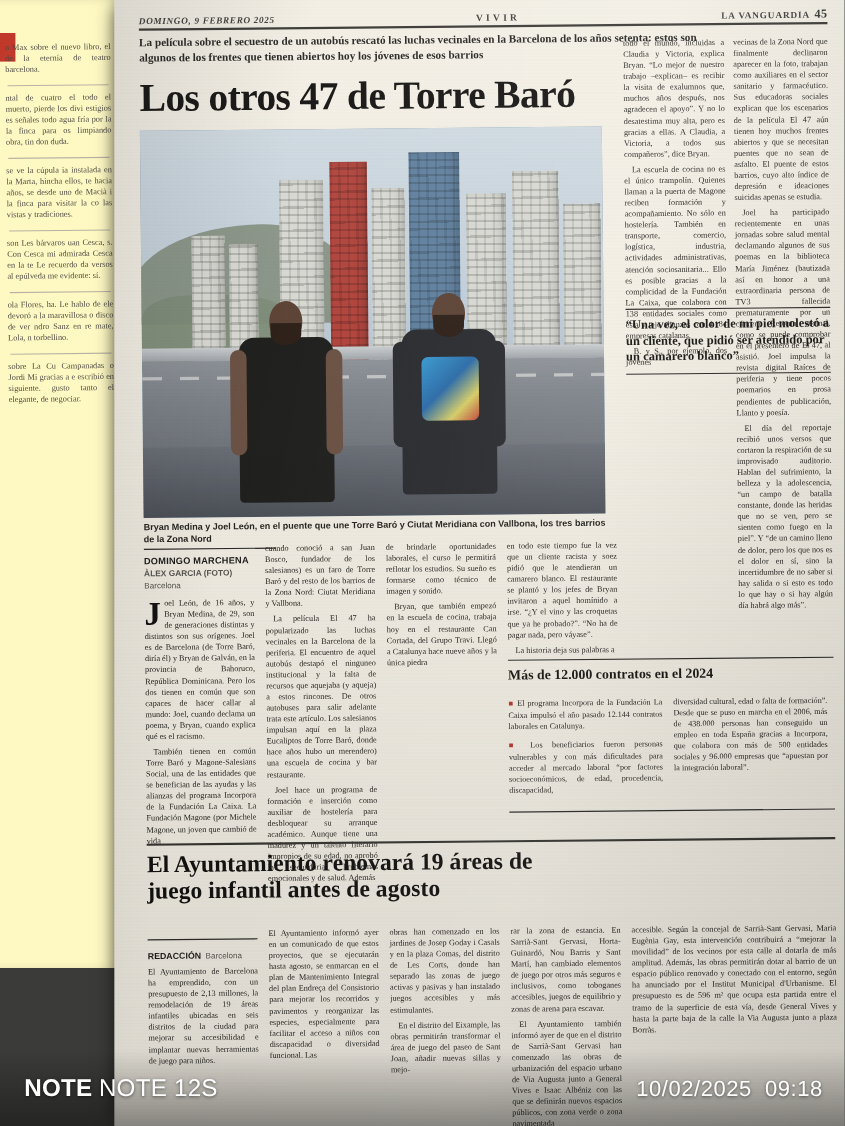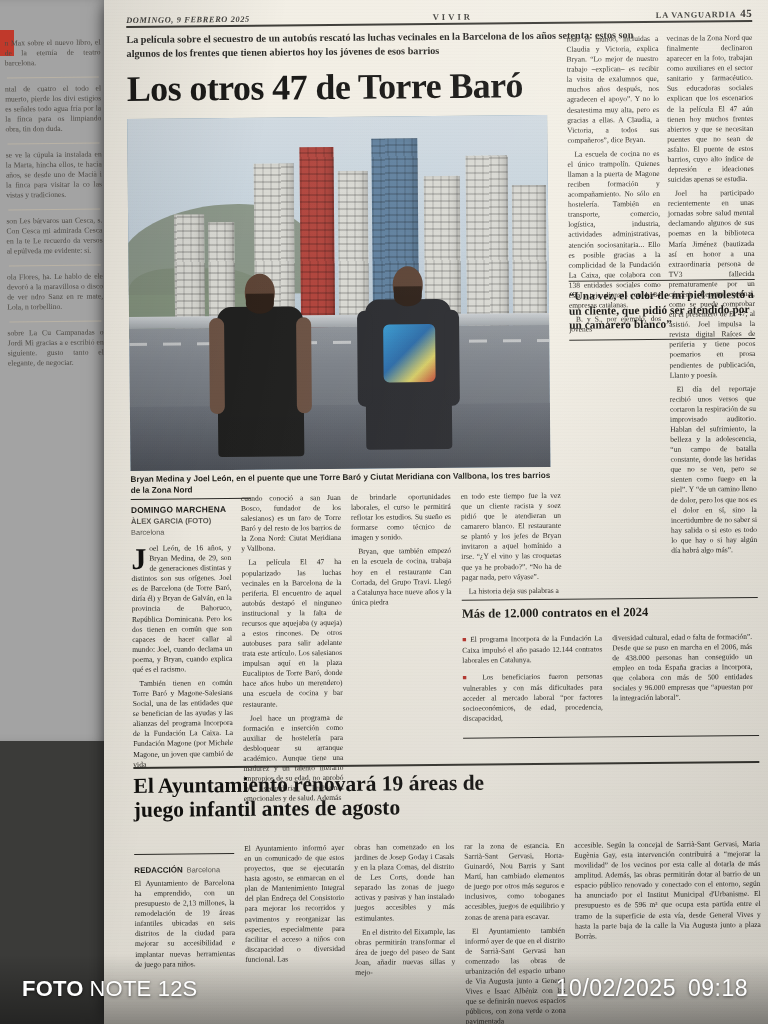--- a/index.html
+++ b/index.html
@@ -21,22 +21,22 @@
     left: 0; top: 0;
     width: 768px; height: 1024px;
     background: #3b3b39;
     overflow: hidden;
   }
 
   
   .left-page {
     position: absolute;
     left: 0; top: 0;
-    width: 110px; height: 741px;
-    background: #a3a3a3;
+    width: 110px; height: 880px;
+    background: #fef9c3;
     box-shadow: inset -10px 0 14px -8px rgba(0,0,0,.45);
     overflow: hidden;
   }
   .left-page .lp-inner {
     padding: 14px 8px 0 6px;
     transform: rotate(-0.6deg);
   }
   .lp-block { margin-bottom: 9px; }
   .lp-rule { height: 1px; background: #b9b2a5; margin: 6px 2px; }
   .lp-text {
@@ -384,21 +384,21 @@
   .wm-left {
     left: 22px;
     font-size: 22px;
     letter-spacing: .2px;
     display: flex; align-items: baseline; gap: 6px;
   }
   .wm-left .redmi { font-weight: bold; }
   .wm-left .note { font-weight: normal; text-align: center; }
   .wm-right {
     right: 20px;
-    font-size: 23px;
+    font-size: 20px;
     letter-spacing: .5px;
     display: flex; align-items: baseline; gap: 12px;
   }
 
   
   .grain {
     position: absolute; inset: 0;
     z-index: 45;
     pointer-events: none;
     opacity: .16;
@@ -597,21 +597,21 @@
       </div>
 
     </div>
     <div class="grain"></div>
     <div class="lighting"></div>
   </div>
 
   <div class="bottom-shadow"></div>
 
   <div class="wm wm-left">
-    <span class="redmi">FOTO</span>
+    <span class="redmi">NOTE</span>
     <span class="note">NOTE 12S</span>
   </div>
   <div class="wm wm-right">
     <span>10/02/2025</span>
     <span>09:18</span>
   </div>
 
 </div>
 
 </body></html>

